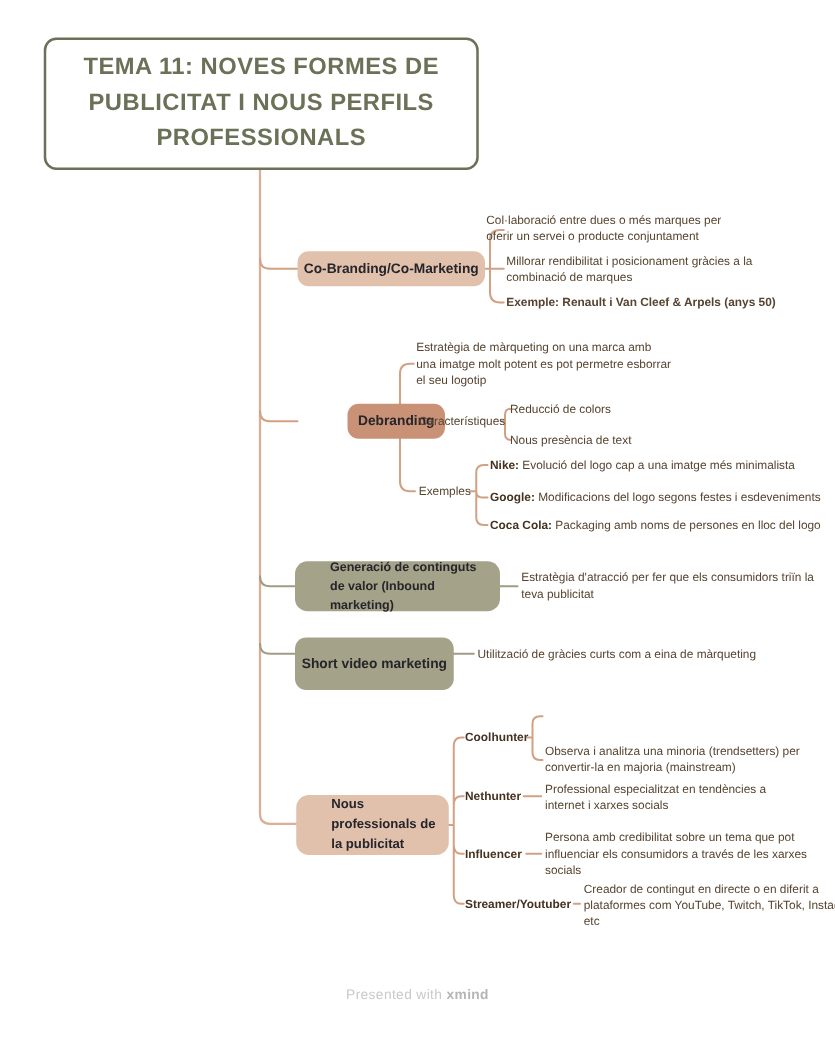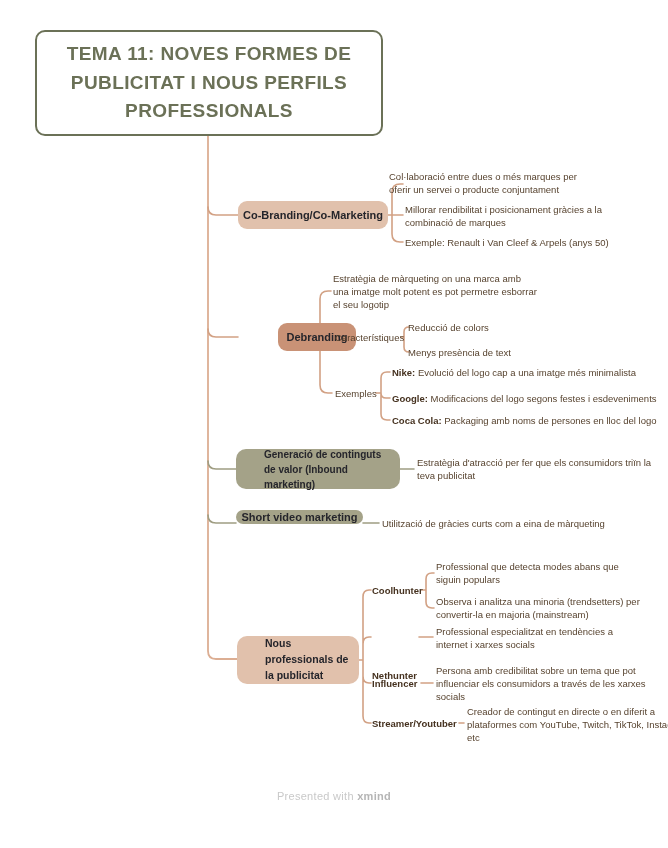--- a/index.html
+++ b/index.html
@@ -85,58 +85,57 @@
   </div>
 
   <div class="topic fill-sd" style="left:238px;top:323px;width:78px;height:28px;">
     <span>Debranding</span>
   </div>
 
   <div class="topic multi fill-ol" style="left:236px;top:449px;width:164px;height:40px;">
     <span>Generació de continguts de valor (Inbound marketing)</span>
   </div>
 
-  <div class="topic fill-ol" style="left:236px;top:510px;width:127px;height:14px;">
+  <div class="topic fill-ol" style="left:236px;top:510px;width:127px;height:42px;">
     <span>Short video marketing</span>
   </div>
 
   <div class="topic multi fill-sl" style="left:237px;top:636px;width:122px;height:48px;font-size:10.5px;">
     <span>Nous professionals de la publicitat</span>
   </div>
 
   <div class="leaf" style="left:389px;top:170px;width:208px;">Col·laboració entre dues o més marques per oferir un servei o producte conjuntament</div>
   <div class="leaf" style="left:405px;top:203px;width:245px;">Millorar rendibilitat i posicionament gràcies a la combinació de marques</div>
-  <div class="leaf nowrap" style="left:405px;top:236px;">Exemple: Renault i Van Cleef &amp; Arpels (anys 50)</div>
+  <div class="leaf nowrap" style="left:405px;top:236px;font-weight:bold;">Exemple: Renault i Van Cleef &amp; Arpels (anys 50)</div>
 
   <div class="leaf" style="left:333px;top:272px;width:205px;">Estratègia de màrqueting on una marca amb una imatge molt potent es pot permetre esborrar el seu logotip</div>
   <div class="leaf nowrap" style="left:335px;top:331px;">Característiques</div>
   <div class="leaf nowrap" style="left:408px;top:321px;">Reducció de colors</div>
-  <div class="leaf nowrap" style="left:408px;top:346px;">Menys presència de text</div>
+  <div class="leaf nowrap" style="left:408px;top:346px;">Nous presència de text</div>
   <div class="leaf nowrap" style="left:335px;top:387px;">Exemples</div>
   <div class="leaf nowrap" style="left:392px;top:366px;">
     <span class="brand">Nike:</span>
     <span>Evolució del logo cap a una imatge més minimalista</span>
   </div>
   <div class="leaf nowrap" style="left:392px;top:392px;">
     <span class="brand">Google:</span>
     <span>Modificacions del logo segons festes i esdeveniments</span>
   </div>
   <div class="leaf nowrap" style="left:392px;top:414px;">
     <span class="brand">Coca Cola:</span>
     <span>Packaging amb noms de persones en lloc del logo</span>
   </div>
 
   <div class="leaf" style="left:417px;top:456px;width:240px;">Estratègia d'atracció per fer que els consumidors triïn la teva publicitat</div>
   <div class="leaf nowrap" style="left:382px;top:517px;">Utilització de gràcies curts com a eina de màrqueting</div>
 
   <div class="leaf sublabel nowrap" style="left:372px;top:584px;">Coolhunter</div>
-  <div class="leaf" style="left:436px;top:560px;width:200px;">Professional que detecta modes abans que siguin populars</div>
   <div class="leaf" style="left:436px;top:595px;width:220px;">Observa i analitza una minoria (trendsetters) per convertir-la en majoria (mainstream)</div>
 
-  <div class="leaf sublabel nowrap" style="left:372px;top:631px;margin-top:38px;">Nethunter</div>
+  <div class="leaf sublabel nowrap" style="left:372px;top:631px;">Nethunter</div>
   <div class="leaf" style="left:436px;top:625px;width:205px;">Professional especialitzat en tendències a internet i xarxes socials</div>
 
   <div class="leaf sublabel nowrap" style="left:372px;top:677px;">Influencer</div>
   <div class="leaf" style="left:436px;top:664px;width:225px;">Persona amb credibilitat sobre un tema que pot influenciar els consumidors a través de les xarxes socials</div>
 
   <div class="leaf sublabel nowrap" style="left:372px;top:717px;">Streamer/Youtuber</div>
   <div class="leaf" style="left:467px;top:705px;width:225px;">Creador de contingut en directe o en diferit a plataformes com YouTube, Twitch, TikTok, Instagram, etc</div>
 
   <div class="footer">
     <span>Presented with</span>

